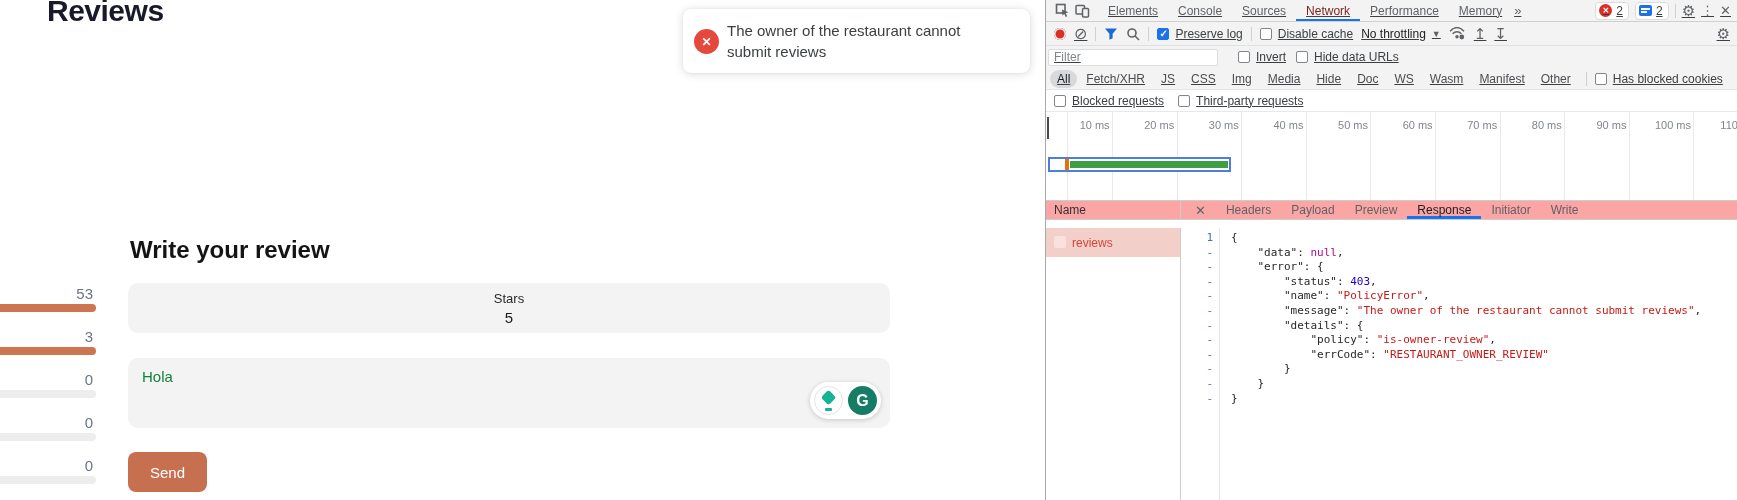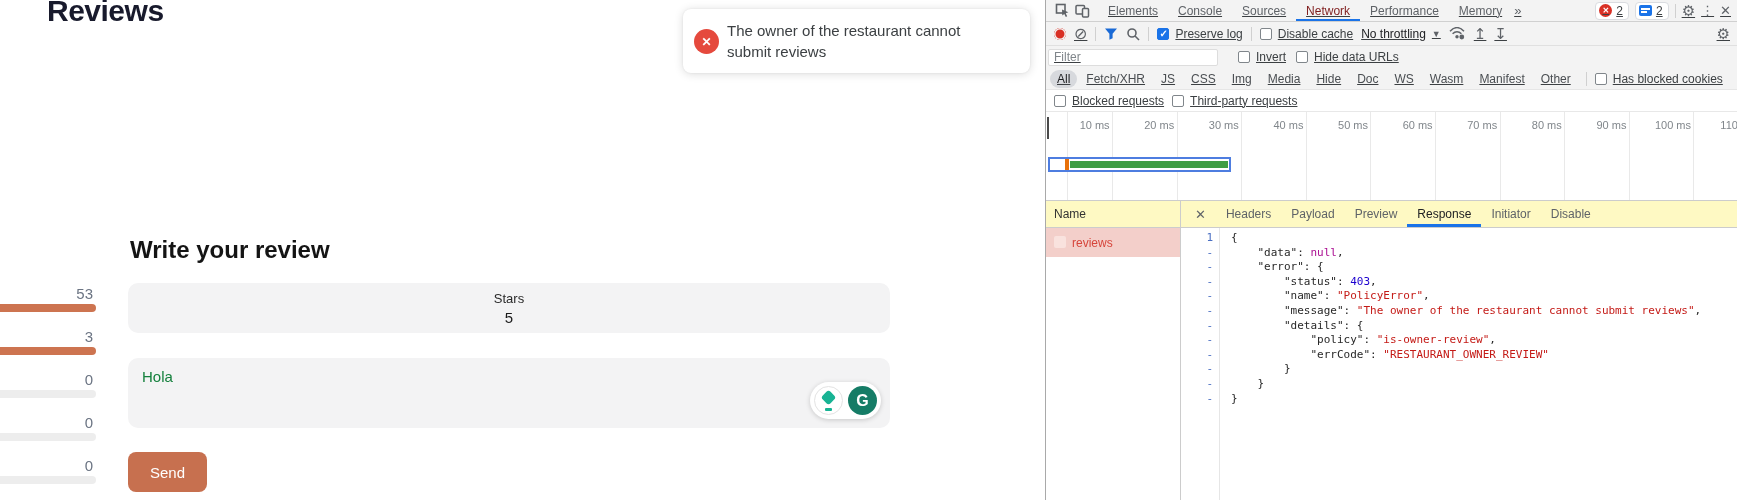--- a/index.html
+++ b/index.html
@@ -65,21 +65,21 @@
   
   .dt {
     position:absolute; left:1045px; top:0; width:692px; height:500px;
     background:#fff; border-left:1px solid #a9a9a9; font-size:12px; color:#3c4043;text-decoration:underline;
   }
   .dt-row { position:relative; display:flex; align-items:center; background:#f3f3f3; }
   .r1 { height:22px; border-bottom:1px solid #d0d0d0; }
   .r2 { height:24px; border-bottom:1px solid #e0e0e0; gap:8px; padding-left:8px; }
   .r3 { height:22px; gap:10px; padding-left:2px; }
   .r4 { height:22px; border-bottom:1px solid #e6e6e6; gap:2px; padding-left:4px; }
-  .r5 { height:22px; background:#fff; border-bottom:1px solid #e8e8e8; gap:8px; padding-left:8px; }
+  .r5 { height:22px; background:#fff; border-bottom:1px solid #e8e8e8; gap:14px; padding-left:8px; }
 
   .dt-ico { color:#5f6368; display:inline-flex; align-items:center; justify-content:center; cursor:pointer; }
   .r1 .dt-ico { width:20px; }
   .dt-tabs { display:flex; height:100%; margin-left:6px; }
   .dt-tab {
     display:flex; align-items:center; padding:0 10px; color:#5f6368; cursor:pointer; height:100%;
   }
   .dt-tab.sel { color:#7f1d1d; box-shadow:inset 0 -2px 0 #1a73e8; }
   .r1-right { margin-left:auto; display:flex; align-items:center; gap:6px; padding-right:6px; }
   .badge { display:flex; align-items:center; gap:4px; border:1px solid #dadce0; border-radius:4px; padding:1px 5px 1px 3px; background:#fff; cursor:pointer; }
@@ -119,21 +119,21 @@
   .overview-bar {
     position:absolute; left:2px; top:45px; width:183px; height:15px;
     border:2px solid #4e7de0; background:#fff; display:flex; align-items:stretch;
   }
   .ov-white { width:15px; background:#fff; }
   .ov-orange { width:4px; background:#e8710a; }
   .ov-green { flex:1; background:#3f9d44; margin:2px 1px; }
 
   
   .dt-main { position:absolute; left:0; top:200px; right:0; bottom:0; }
-  .hdr-row { display:flex; height:28px; border-top:1px solid #ccc; border-bottom:1px solid #ccc; background:#fef9c3; }
+  .hdr-row { display:flex; height:20px; border-top:1px solid #ccc; border-bottom:1px solid #ccc; background:#fca5a5; }
   .name-hdr { width:135px; border-right:1px solid #ccc; padding-left:8px; display:flex; align-items:center; color:#333; }
   .detail-tabs { flex:1; display:flex; align-items:stretch; }
   .x-close { display:flex; align-items:center; padding:0 10px 0 14px; color:#5f6368; font-size:13px; cursor:pointer; }
   .d-tab { display:flex; align-items:center; padding:0 10px; color:#5f6368; cursor:pointer; }
   .d-tab.sel { color:#202124; box-shadow:inset 0 -3px 0 #1a73e8; }
 
   .name-col { position:absolute; left:0; top:28px; bottom:0; width:135px; border-right:1px solid #ccc; background:#fff; }
   .req { position:relative; height:29px; display:flex; align-items:center; padding-left:26px; cursor:pointer; }
   .req.failed { background:#f3cfca; color:#d6453b; }
   .req-ico { position:absolute; left:8px; top:8px; width:12px; height:12px; border-radius:2px; background:#f9e2de; }
@@ -345,21 +345,21 @@
     <div class="hdr-row">
       <div class="name-hdr">Name</div>
       <div class="detail-tabs">
         <span class="x-close">✕</span>
         <span id="detail-tabs" style="display:flex;align-items:stretch">
             <span class="d-tab">Headers</span>
             <span class="d-tab">Payload</span>
             <span class="d-tab">Preview</span>
             <span class="d-tab sel">Response</span>
             <span class="d-tab">Initiator</span>
-            <span class="d-tab">Disable</span>
+            <span class="d-tab">Write</span>
           </span>
       </div>
     </div>
     <div class="name-col" id="req-list">
         <div class="req failed">
      <span class="req-ico"></span>reviews
    </div>
       </div>
     <div class="resp">
       <div class="gutter" id="gutter">

